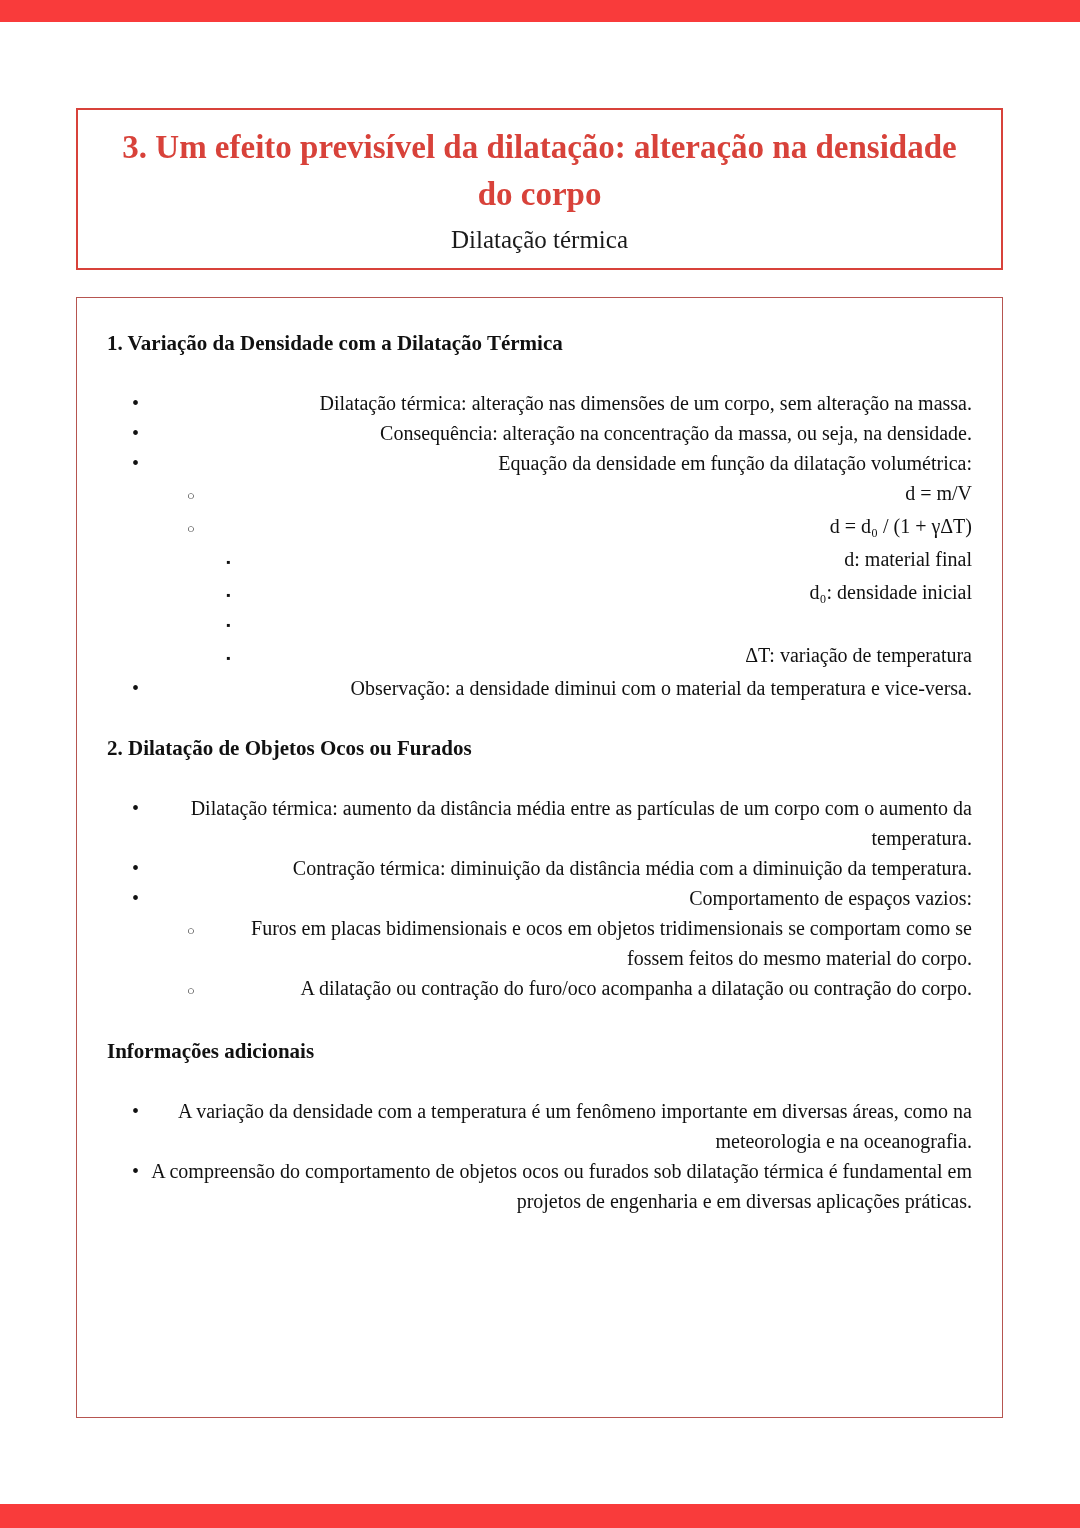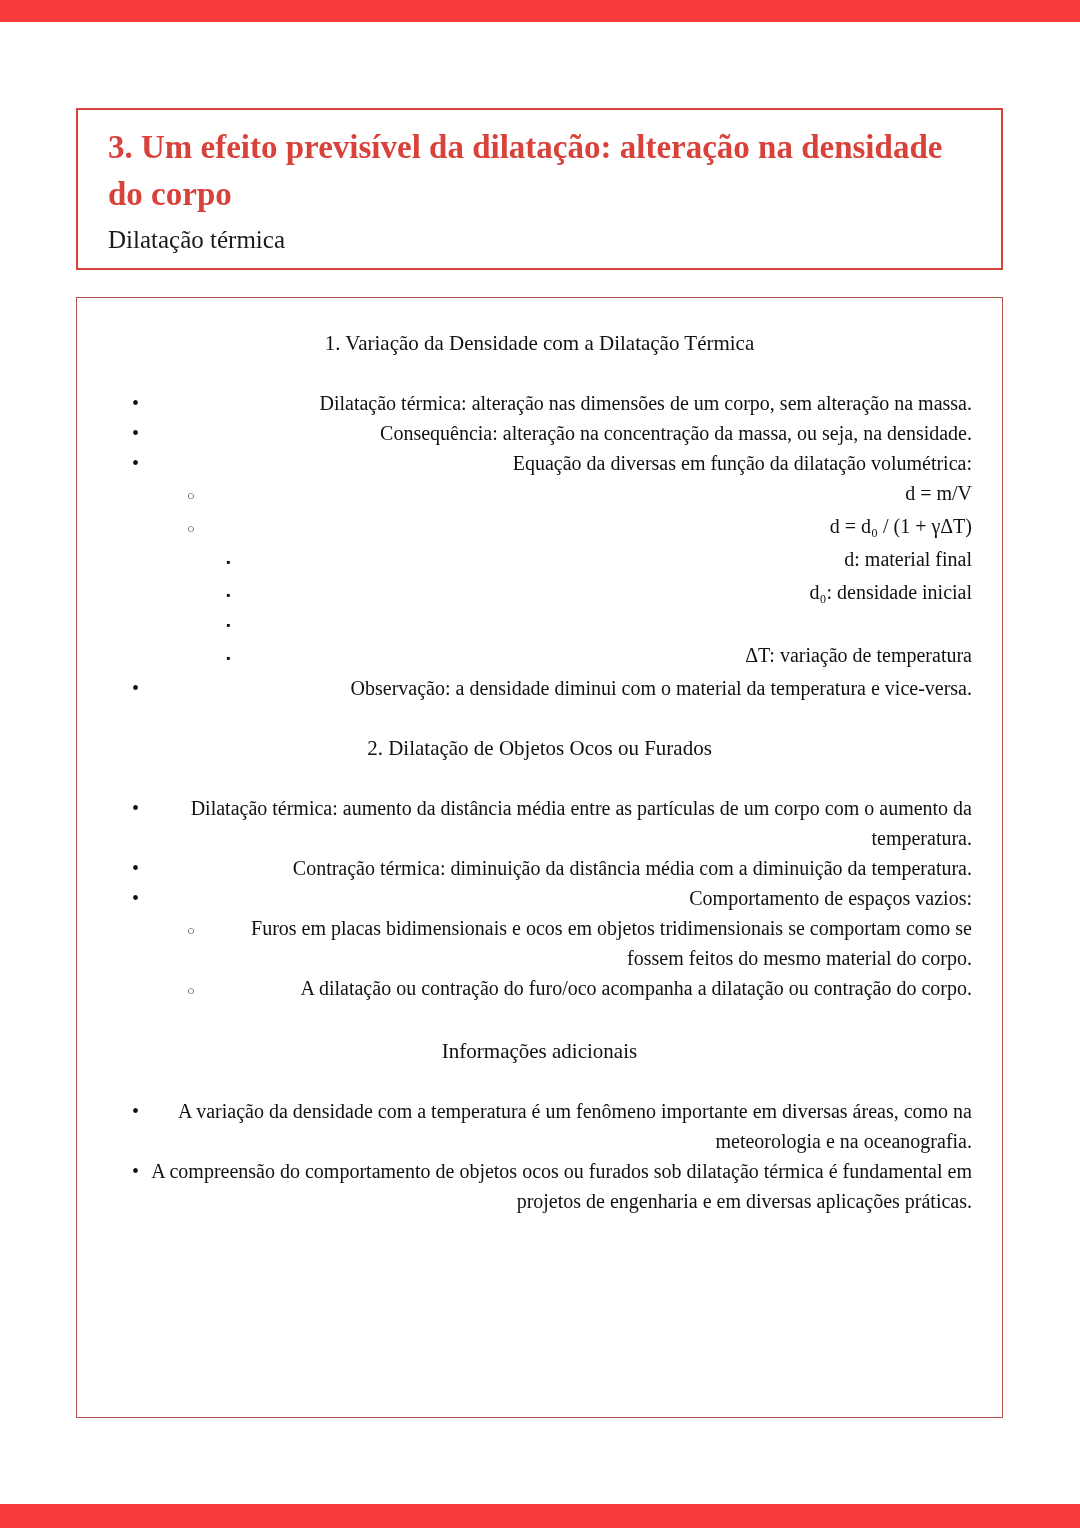--- a/index.html
+++ b/index.html
@@ -30,20 +30,21 @@
 
   .title-box {
     position: absolute;
     left: 76px;
     top: 108px;
     width: 927px;
     height: 162px;
     border: 2px solid var(--accent-red);
     padding: 14px 30px 0 30px;
     background: #ffffff;
+    text-align: center;
   }
   .page-title {
     margin: 0;
     font-size: 33px;
     line-height: 47px;
     font-weight: bold;
     color: var(--accent-red);
   }
   .page-subtitle {
     margin-top: 5px;
@@ -59,24 +60,23 @@
     width: 927px;
     height: 1121px;
     border: 1.5px solid var(--content-border);
     padding: 30px 30px;
     background: #ffffff;
     overflow: hidden;
   }
   .sec-heading {
     font-size: 21px;
     line-height: 30px;
-    font-weight: normal;
+    font-weight: bold;
     margin: 30px 0;
     color: #111111;
-    text-align: center;
   }
   .sec-heading:first-child { margin-top: 0; }
 
   .li {
     display: flex;
     align-items: baseline;
     font-size: 20px;
     line-height: 30px;
     color: #111111;
   }
@@ -106,21 +106,21 @@
         <div class="li l1">
           <span class="marker m1">•</span>
           <span class="txt">Dilatação térmica: alteração nas dimensões de um corpo, sem alteração na massa.</span>
         </div>
         <div class="li l1">
           <span class="marker m1">•</span>
           <span class="txt">Consequência: alteração na concentração da massa, ou seja, na densidade.</span>
         </div>
         <div class="li l1">
           <span class="marker m1">•</span>
-          <span class="txt">Equação da diversas em função da dilatação volumétrica:</span>
+          <span class="txt">Equação da densidade em função da dilatação volumétrica:</span>
         </div>
         <div class="li l2">
           <span class="marker m2">○</span>
           <span class="txt">d = m/V</span>
         </div>
         <div class="li l2">
           <span class="marker m2">○</span>
           <span class="txt">d = d₀ / (1 + γΔT)</span>
         </div>
         <div class="li l3">

